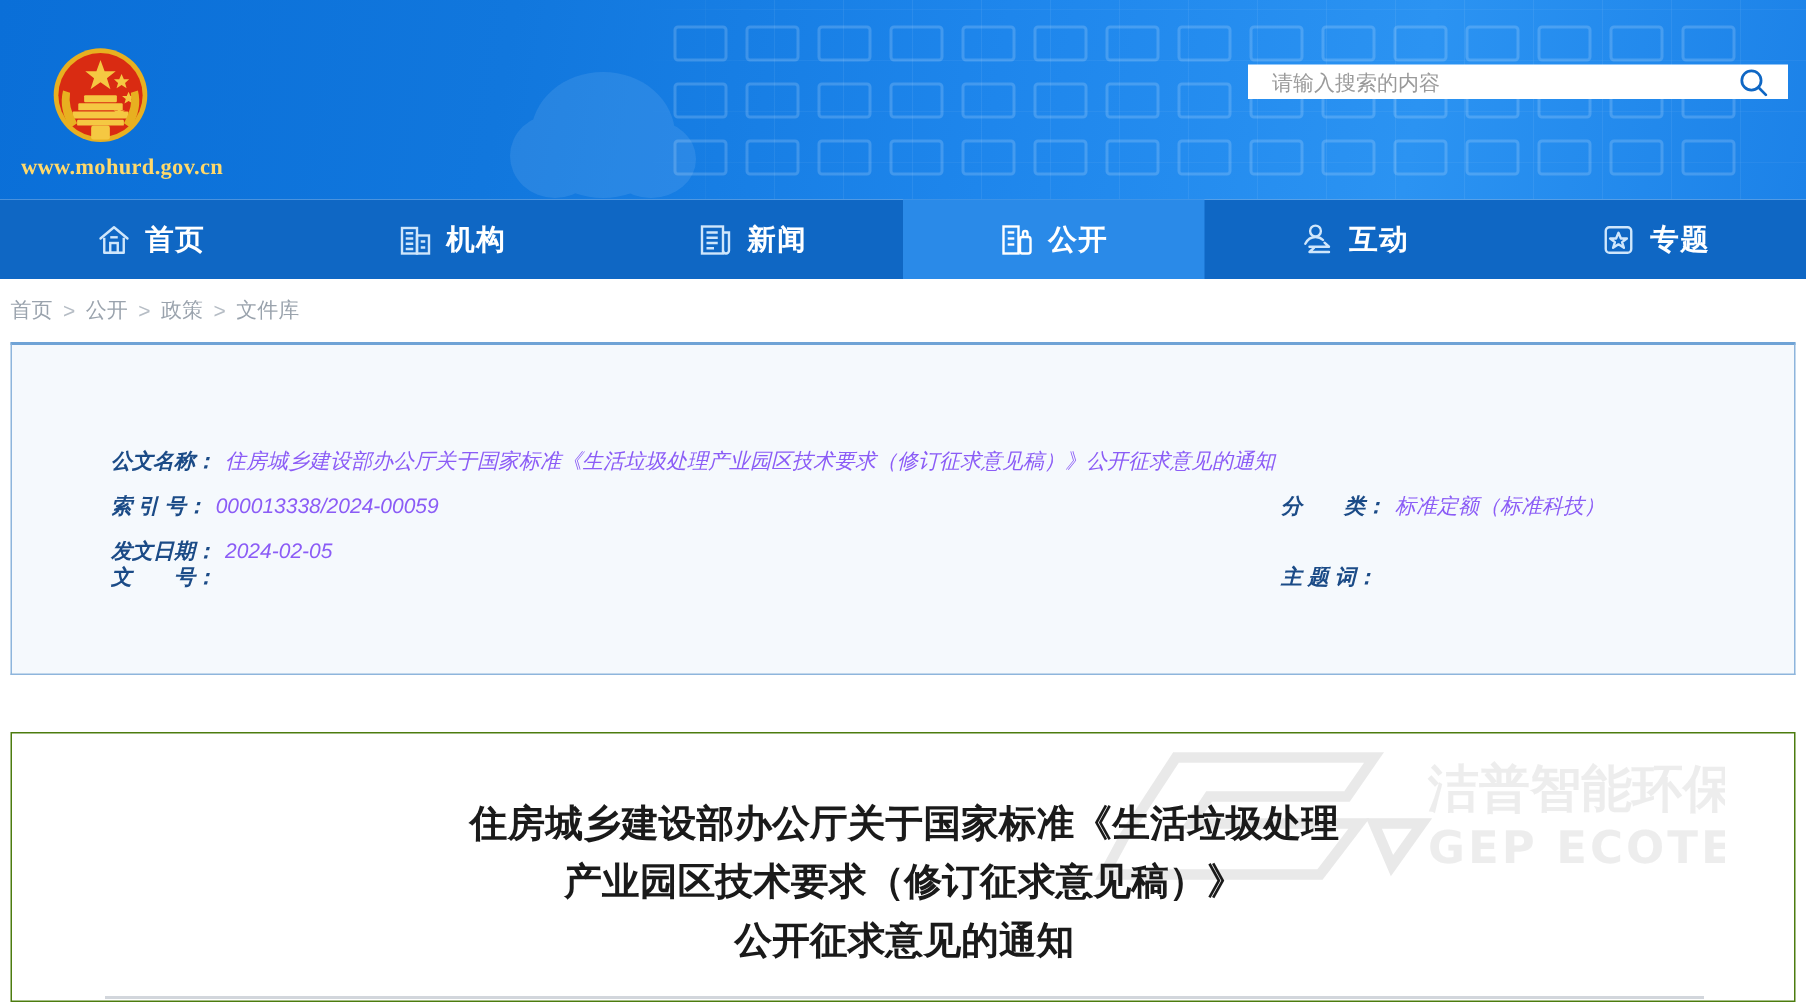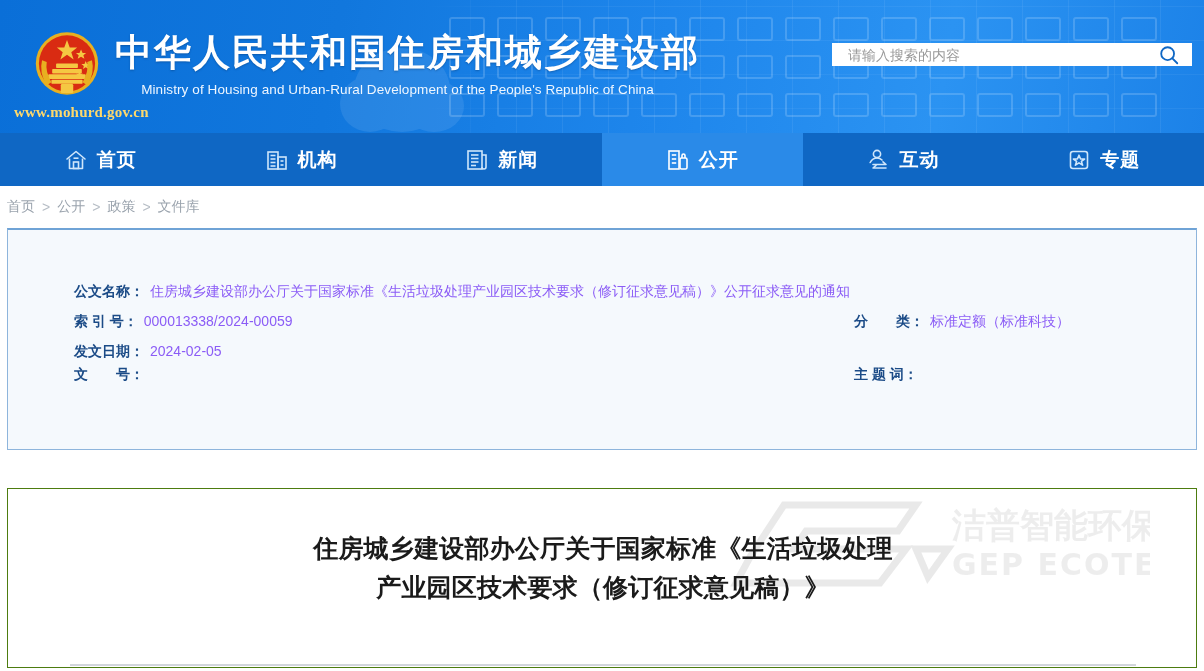--- a/index.html
+++ b/index.html
@@ -105,21 +105,21 @@
     margin: 0 7px;
     width: 1190px; height: 222px;
     background: #f5f9fd;
     border: 1px solid #8eb5dc;
     border-top: 2px solid #6fa3d6;
   }
   .info-grid {
     position: absolute; left: 66px; top: 24px;
     width: 1080px;
   }
-  .info-row { display: flex; height: 30px; align-items: center; }
+  .info-row { display: flex; height: 30px; align-items: flex-start; font-style: italic; }
   .info-cell { display: flex; align-items: baseline; }
   .info-cell.left  { width: 780px; }
   .info-cell.right { width: 300px; }
   .info-label {
     font-size: 14px; font-weight: bold; color: #1b4b87;
     white-space: pre; flex: none;
   }
   .info-value {
     font-size: 14px; color: #8b5cf6; margin-left: 6px; margin-top: 45px;
   }
@@ -239,24 +239,20 @@
     </g>
     <g fill="#e8b020">
       <path d="M18 44 Q14 60 24 76 L30 72 Q22 58 24 46 Z"></path>
       <path d="M82 44 Q86 60 76 76 L70 72 Q78 58 76 46 Z"></path>
     </g>
     <rect x="42" y="74" width="16" height="12" rx="2" fill="#f5c842"></rect>
   </svg>
 
   <div class="site-url">www.mohurd.gov.cn</div>
 
-  <div class="title-block">
-    <div class="site-title-cn">中华人民共和国住房和城乡建设部</div>
-    <div class="site-title-en">Ministry of Housing and Urban-Rural Development of the People's Republic of China</div>
-  </div>
 
   <div class="search-box">
     <input class="search-input" type="text" placeholder="请输入搜索的内容" style="">
     <button class="search-btn">
       <svg width="22" height="22" viewBox="0 0 24 24" fill="none" stroke="#0f67c4" stroke-width="2">
         <circle cx="10.5" cy="10.5" r="7"></circle>
         <line x1="15.7" y1="15.7" x2="21" y2="21" stroke-linecap="round"></line>
       </svg>
     </button>
   </div>
@@ -392,16 +388,17 @@
       <path d="M30 66 L64 14 L196 14 L178 40 L86 40 L74 58 L186 58 L160 92 L16 92 Z"></path>
       <path d="M196 58 L228 58 L208 86 Z"></path>
     </g>
     <text x="232" y="46" font-family="DejaVu Sans, Liberation Sans, sans-serif" font-size="34" font-weight="bold" fill="#ebebeb">洁普智能环保</text>
     <text x="232" y="84" font-family="DejaVu Sans, Liberation Sans, sans-serif" font-size="30" font-weight="bold" fill="#ebebeb" letter-spacing="2">GEP ECOTECH</text>
   </svg>
 
   <h1 class="doc-title">
     <div>住房城乡建设部办公厅关于国家标准《生活垃圾处理</div>
     <div>产业园区技术要求（修订征求意见稿）》</div>
+    <div>公开征求意见的通知</div>
   </h1>
 
   <div class="doc-divider"></div>
 </section>
 
 </body></html>

